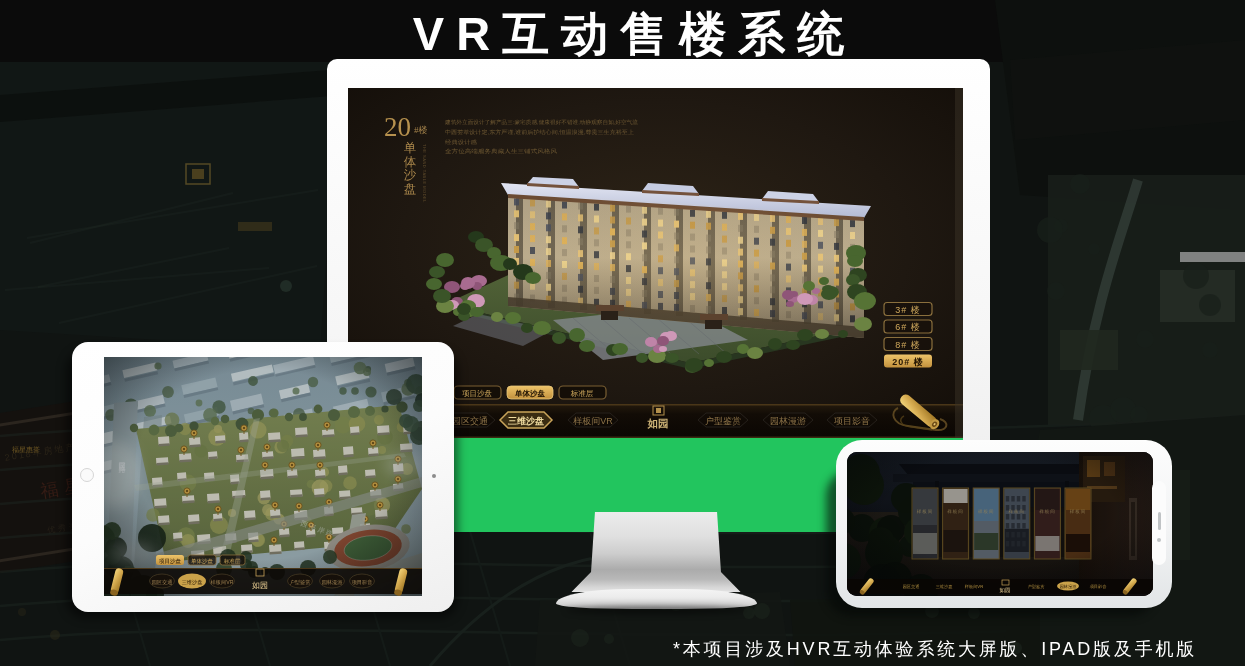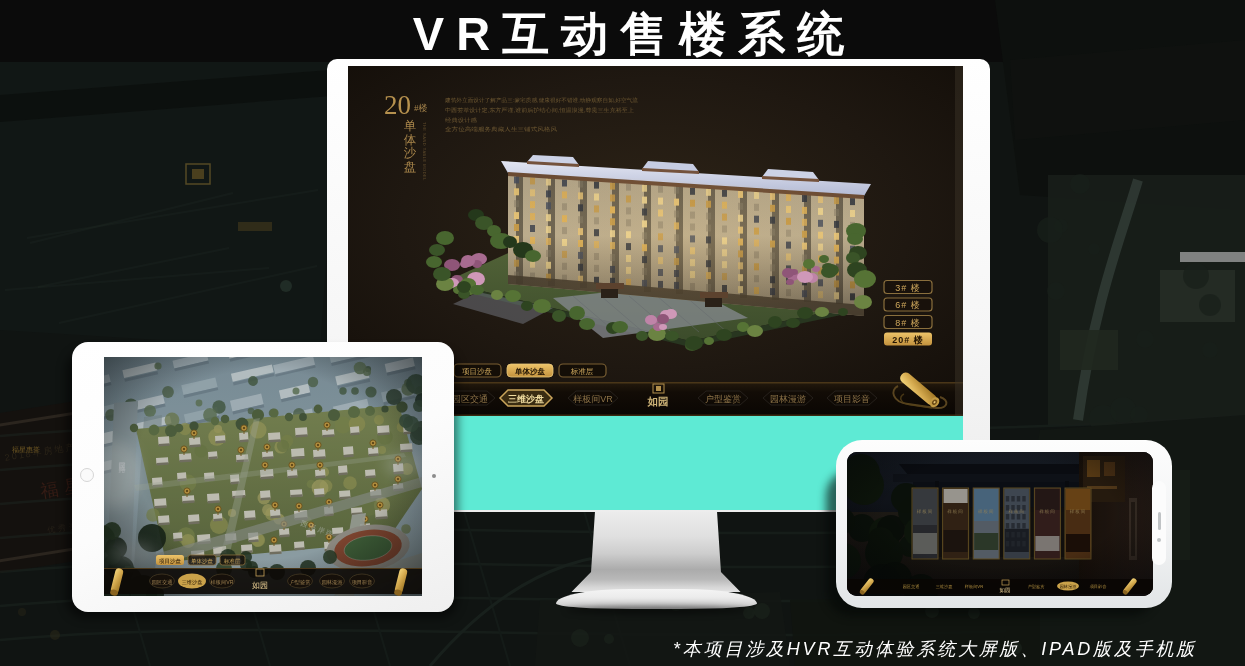--- a/index.html
+++ b/index.html
@@ -94,21 +94,21 @@
       </svg>
     </div>
 
   <div class="abs" style="left:12px;top:3px;width:1245px;text-align:center;color:#ffffff;
       font-size:47px;font-weight:bold;letter-spacing:12px;">VR互动售楼系统</div>
 
   <div class="abs" style="left:327px;top:59px;width:663px;height:453px;background:linear-gradient(180deg,#ffffff 0%,#f6f6f6 60%,#ededed 100%);border-radius:10px;"></div>
 
   <div class="abs" style="left:348px;top:433px;width:615px;height:3px;background:rgba(0,0,0,0.10);"></div>
 
-  <div class="abs" style="left:348px;top:66px;width:615px;height:444px;background:#5eead4;overflow:hidden;">
+  <div class="abs" style="left:348px;top:88px;width:615px;height:444px;background:#22c55e;overflow:hidden;">
       <svg width="615" height="350" viewBox="0 0 615 350" style="position:absolute;left:0;top:0">
         <defs>
           <radialGradient id="mbg" cx="50%" cy="45%" r="75%">
             <stop offset="0%" stop-color="#2e2417"></stop>
             <stop offset="55%" stop-color="#1f1811"></stop>
             <stop offset="100%" stop-color="#120d08"></stop>
           </radialGradient>
           <linearGradient id="plotg" x1="0" y1="0" x2="0" y2="1">
             <stop offset="0%" stop-color="#5a6b3c"></stop>
             <stop offset="100%" stop-color="#3c4c2b"></stop>
@@ -1128,15 +1128,15 @@
         <text x="158" y="140" font-size="5.5" fill="#e6cc92" text-anchor="middle" font-family="Liberation Serif,serif">如园</text>
       </svg>
     </div>
 
   <div class="abs" style="left:1152px;top:481px;width:14px;height:84px;border-radius:7px;background:#fcfcfc;"></div>
 
   <div class="abs" style="left:1158px;top:512px;width:3px;height:18px;border-radius:2px;background:#c0c3c5;"></div>
 
   <div class="abs" style="left:1157px;top:538px;width:4px;height:4px;border-radius:50%;background:#c0c3c5;"></div>
 
-  <div class="abs" style="left:673px;top:637px;color:#ffffff;font-size:18px;letter-spacing:2.8px;font-style:italic;">*本项目涉及HVR互动体验系统大屏版、IPAD版及手机版</div>
+  <div class="abs" style="left:673px;top:637px;color:#ffffff;font-size:18px;letter-spacing:2.8px;">*本项目涉及HVR互动体验系统大屏版、IPAD版及手机版</div>
 
 </div>
 
 </body></html>

